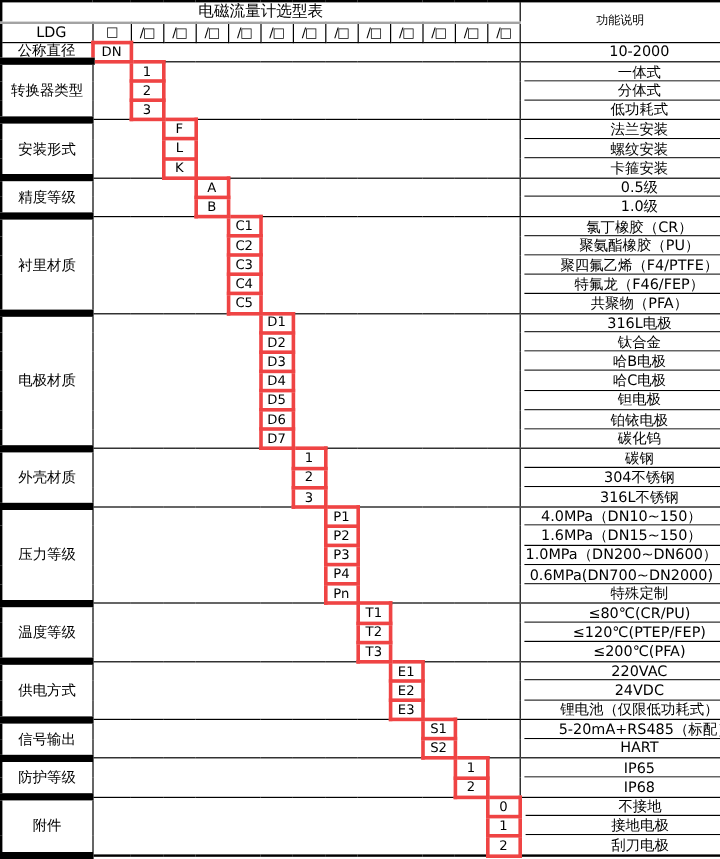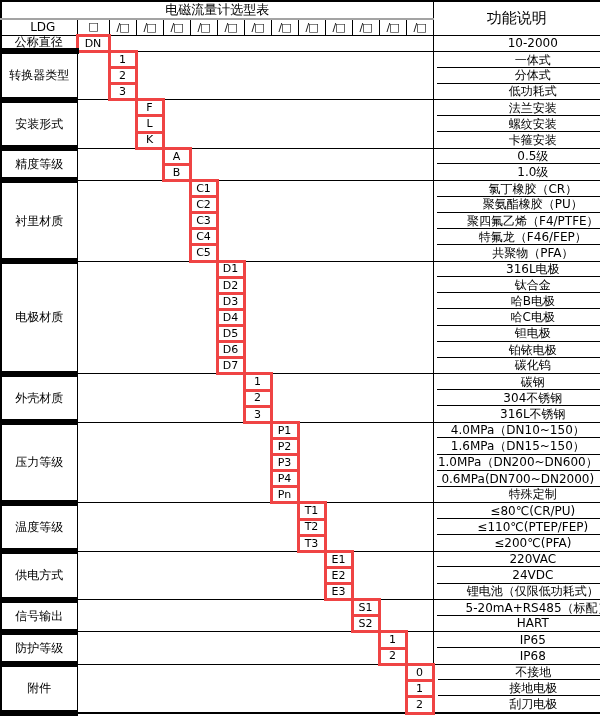--- a/index.html
+++ b/index.html
@@ -22,21 +22,21 @@
     vertical-align: middle;
     font-size: 12px;
     line-height: 1.05;
     white-space: nowrap;
     overflow: hidden;
   }
   tr.title-row { height: 18px; }
   tr.data-row  { height: 16px; }
 
   td.title   { border-bottom: 2px solid #a3a3a3; border-right: 1px solid #000; font-size: 13px; }
-  td.rheader { border-left: 1px solid #000; border-bottom: 1px solid #000; font-size: 15px; }
+  td.rheader { border-left: 1px solid #000; border-bottom: 1px solid #000; font-size: 10px; }
 
   td.ldg  { text-align: center; padding-left: 7px; border-right: 1px solid #000; border-bottom: 1px solid #000; }
   td.slot { border: 1px solid #000; font-size: 11px; letter-spacing: -1px; }
 
   td.label  { border-right: 1px solid #000; border-bottom: 6px solid #000000; }
   td.filler { border-bottom: 1px solid #000; }
   td.code   { border: 3px solid #ef4444; font-size: 11px; }
 
   td.desc { border-left: 1px solid #000; position: relative; padding-left: 32px; }
   td.desc.sep::after {       
@@ -232,21 +232,21 @@
       </tr>
       <tr class="data-row">
         <td class="label" rowspan="3">温度等级</td>
         <td class="filler" colspan="8" rowspan="3"></td>
         <td class="code">T1</td>
         <td class="filler" colspan="4" rowspan="3"></td>
         <td class="desc sep">≤80℃(CR/PU)</td>
       </tr>
       <tr class="data-row">
         <td class="code">T2</td>
-        <td class="desc sep">≤110℃(PTEP/FEP)</td>
+        <td class="desc sep">≤120℃(PTEP/FEP)</td>
       </tr>
       <tr class="data-row">
         <td class="code">T3</td>
         <td class="desc sec-end">≤200℃(PFA)</td>
       </tr>
       <tr class="data-row">
         <td class="label" rowspan="3">供电方式</td>
         <td class="filler" colspan="9" rowspan="3"></td>
         <td class="code">E1</td>
         <td class="filler" colspan="3" rowspan="3"></td>

